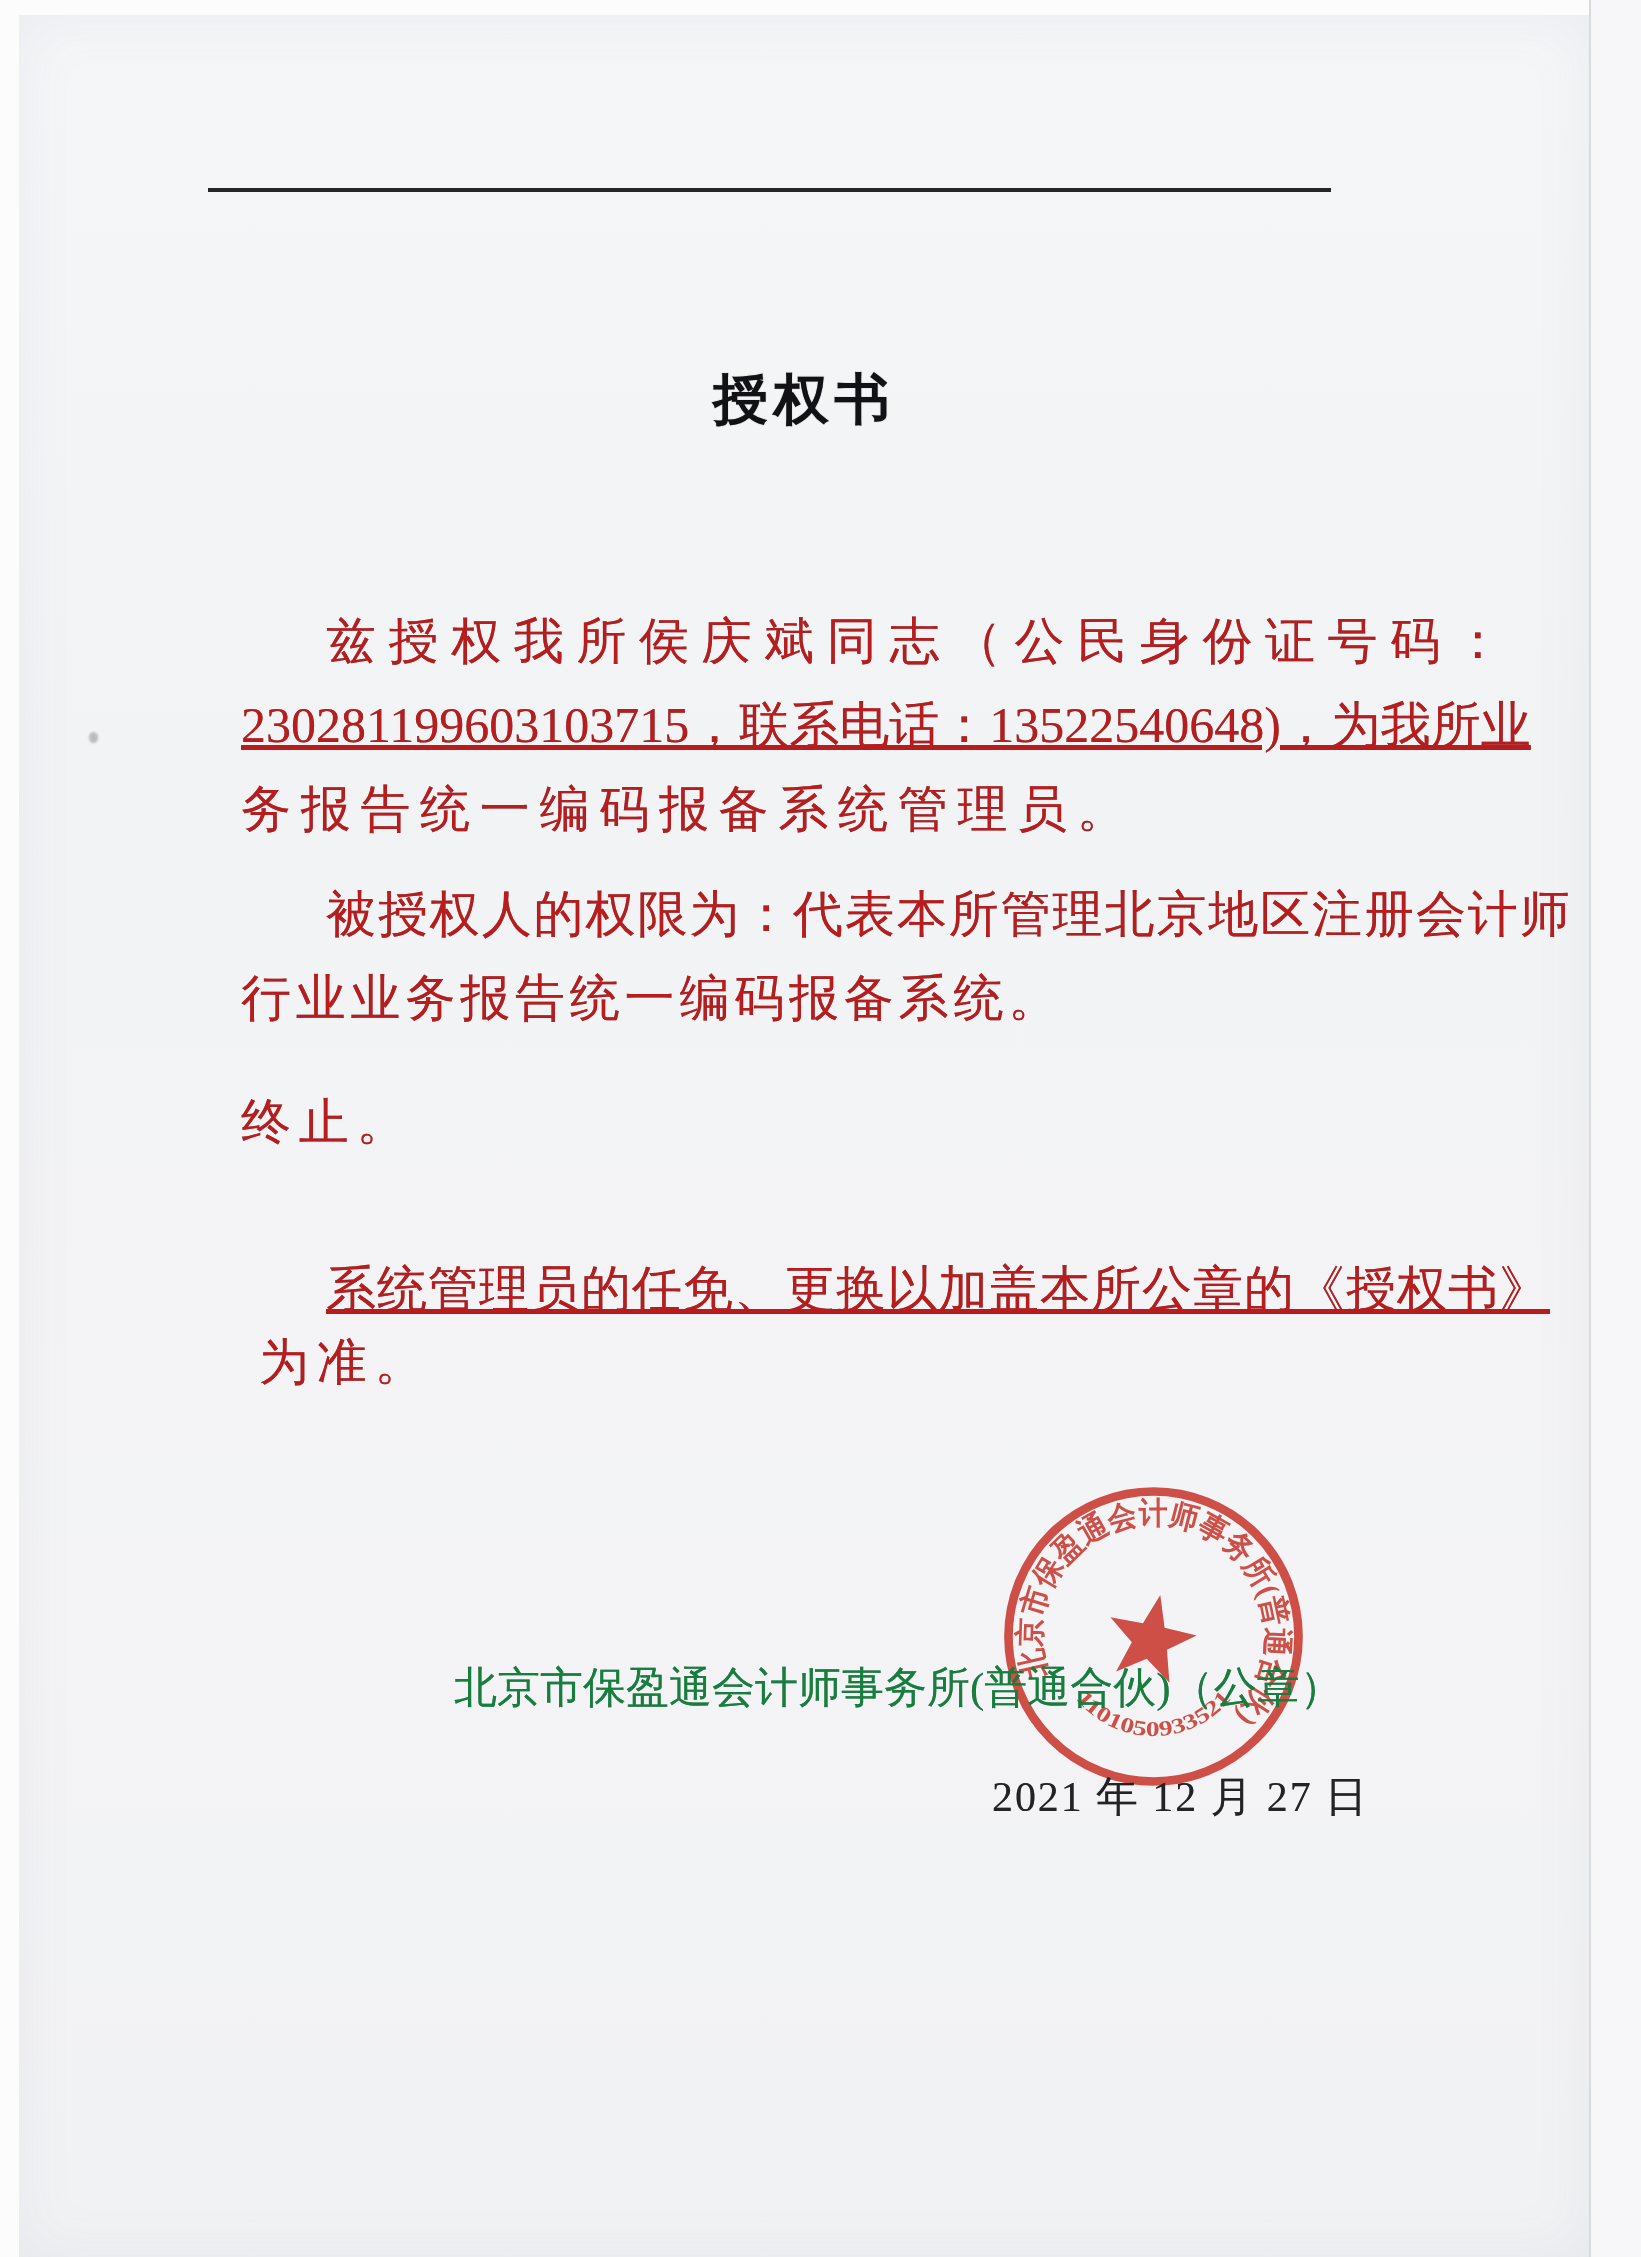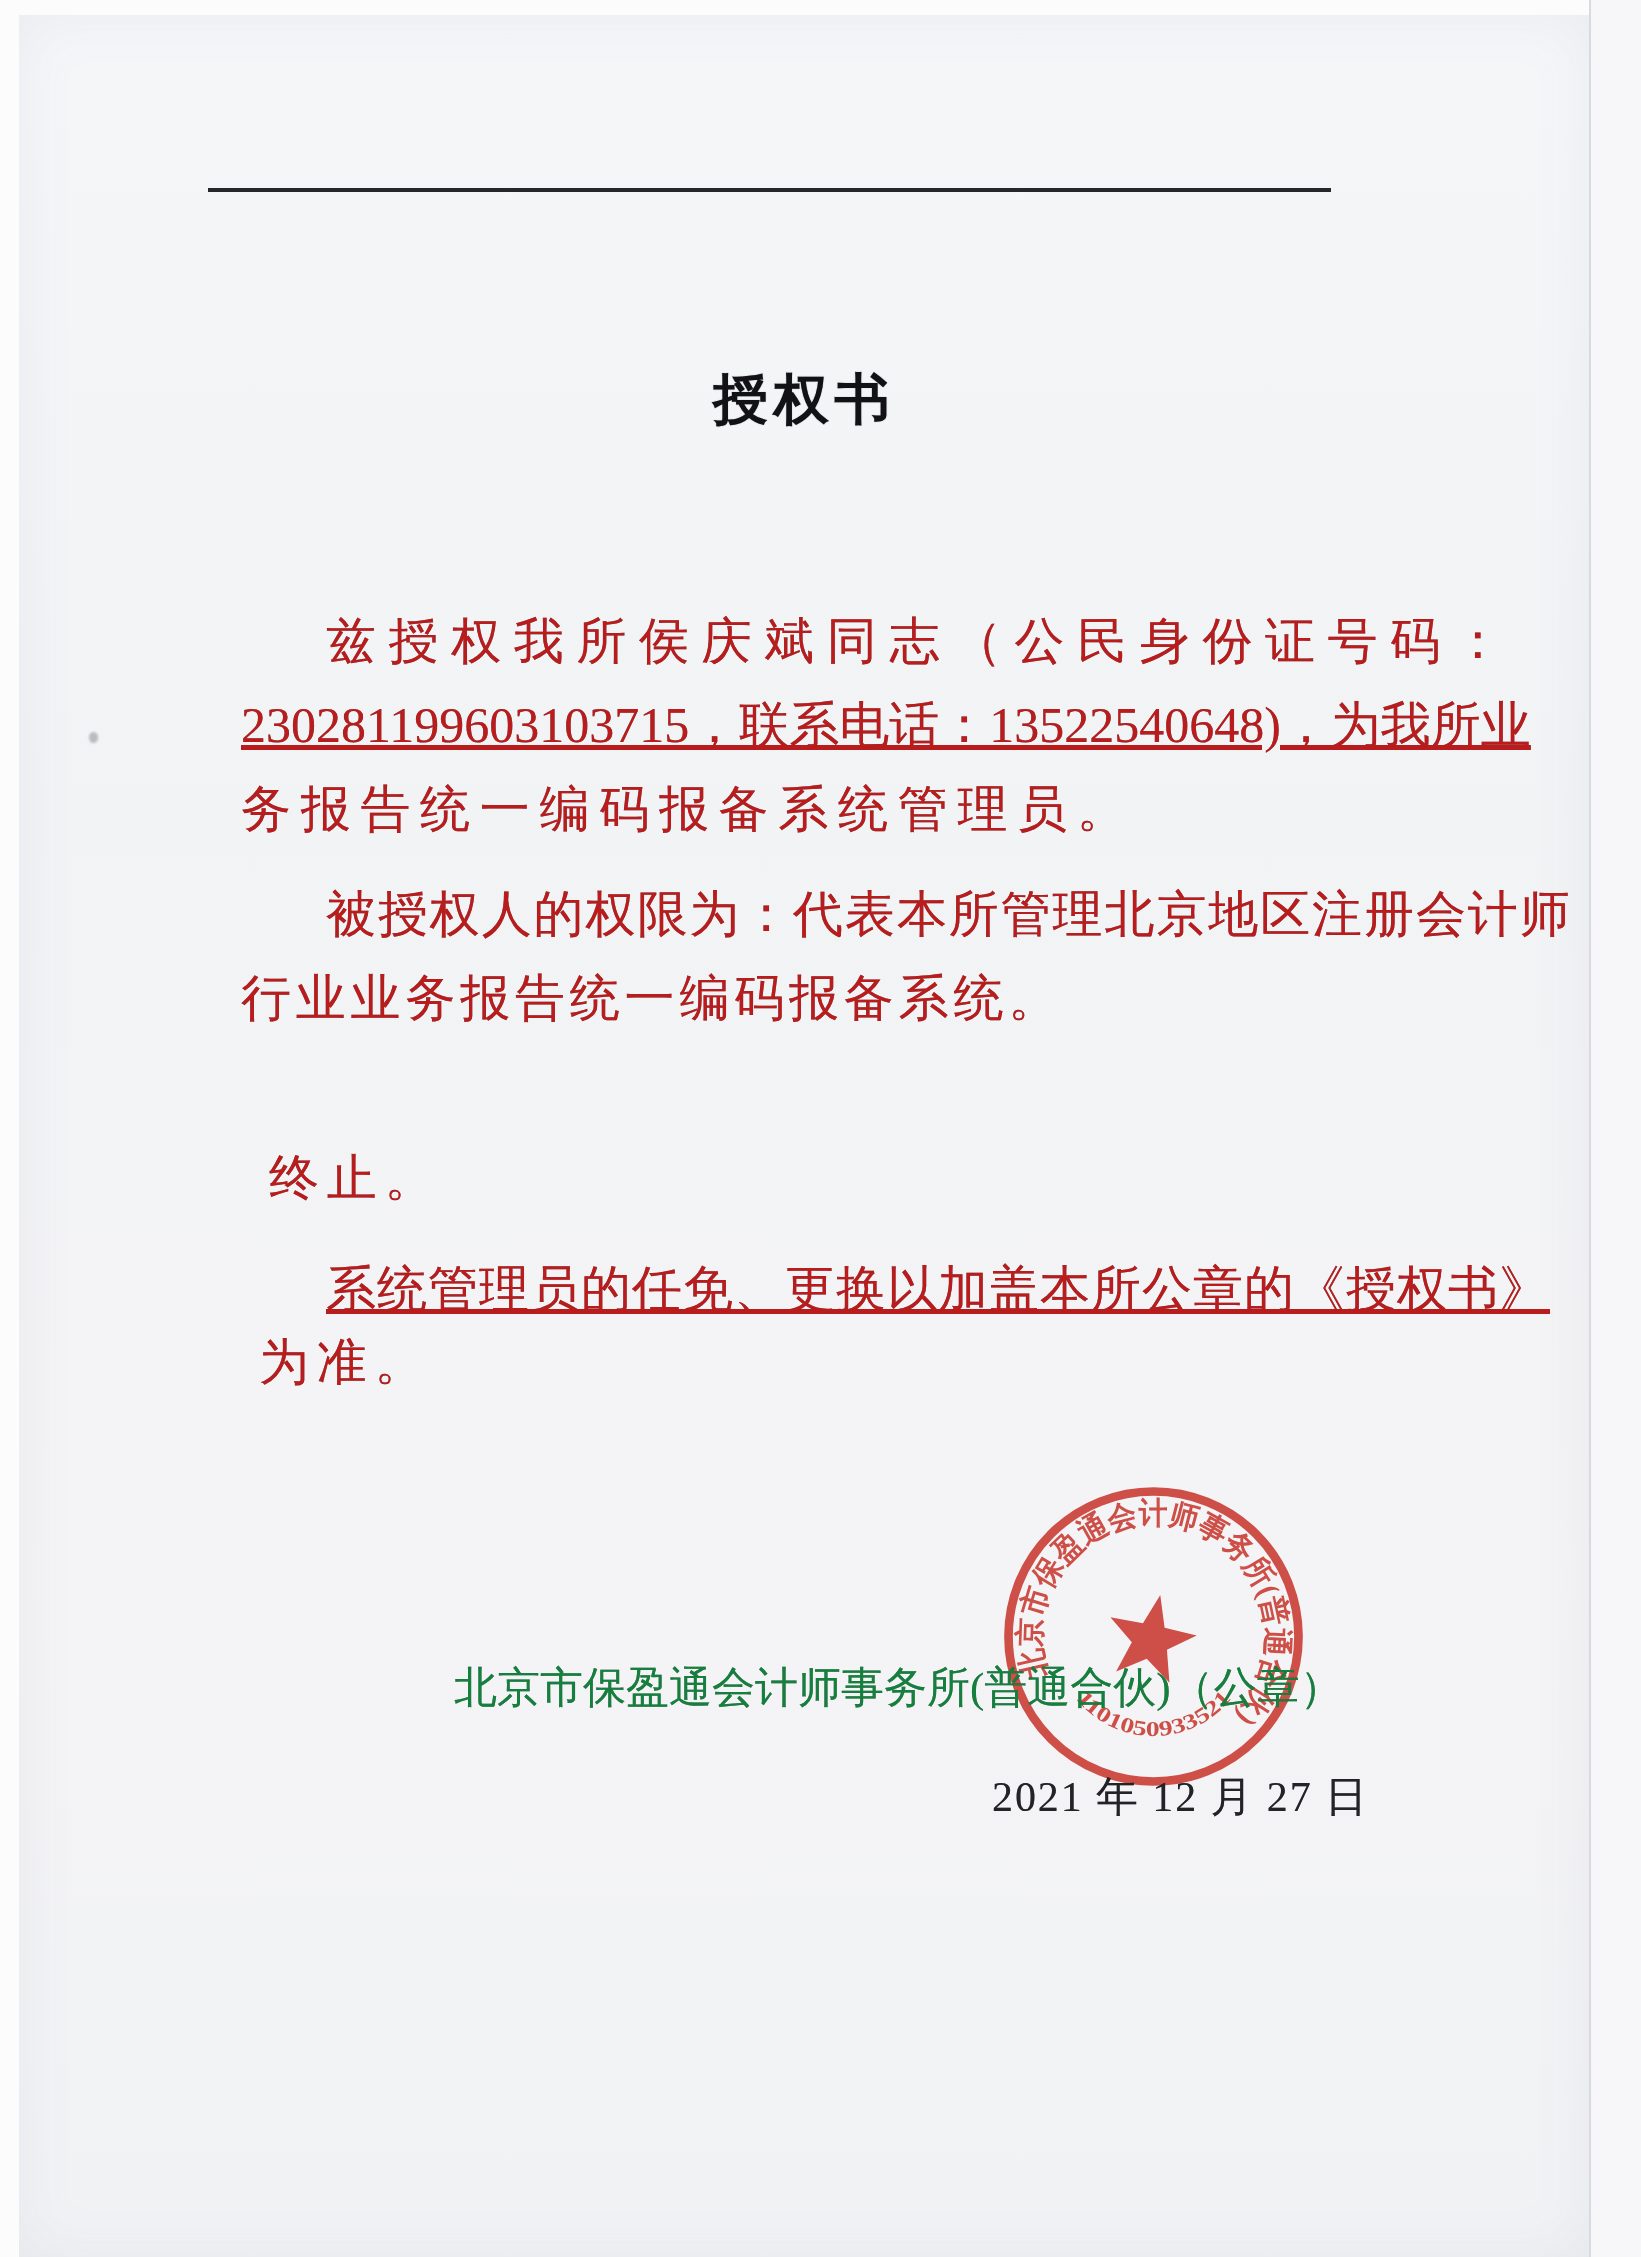--- a/index.html
+++ b/index.html
@@ -40,21 +40,21 @@
     position:absolute;white-space:nowrap;
     font-size:50px;line-height:42px;color:#b91c1c;
     text-shadow:0 0 0.6px rgba(30,30,36,.55);
   }
   .l1{left:326px;top:620px;letter-spacing:12.6px;}
   .l2{left:241px;top:704px;letter-spacing:0px;text-decoration:underline;}
   .l3{left:241px;top:788px;letter-spacing:9.7px;}
   .l4{left:326px;top:893px;letter-spacing:1.9px;}
   .l5{left:241px;top:977px;letter-spacing:4.8px;}
   .l6{left:326px;top:1079px;letter-spacing:1.9px;}
-  .l7{left:241px;top:1157px;letter-spacing:7.7px;margin-left:28px;}
+  .l7{left:241px;top:1101px;letter-spacing:7.7px;}
   .l8{left:326px;top:1268px;letter-spacing:1px;text-decoration:underline;}
   .l9{left:259px;top:1345px;letter-spacing:7.7px;font-family:Liberation Mono, monospace;}
   .company{
     position:absolute;left:454px;top:1666px;white-space:nowrap;
     font-size:43px;line-height:44px;letter-spacing:0px;color:#15803d;
     text-shadow:0 0 0.6px rgba(30,30,36,.55);
     z-index:3;
   }
   .dateline{
     position:absolute;left:992px;top:1775px;white-space:nowrap;

